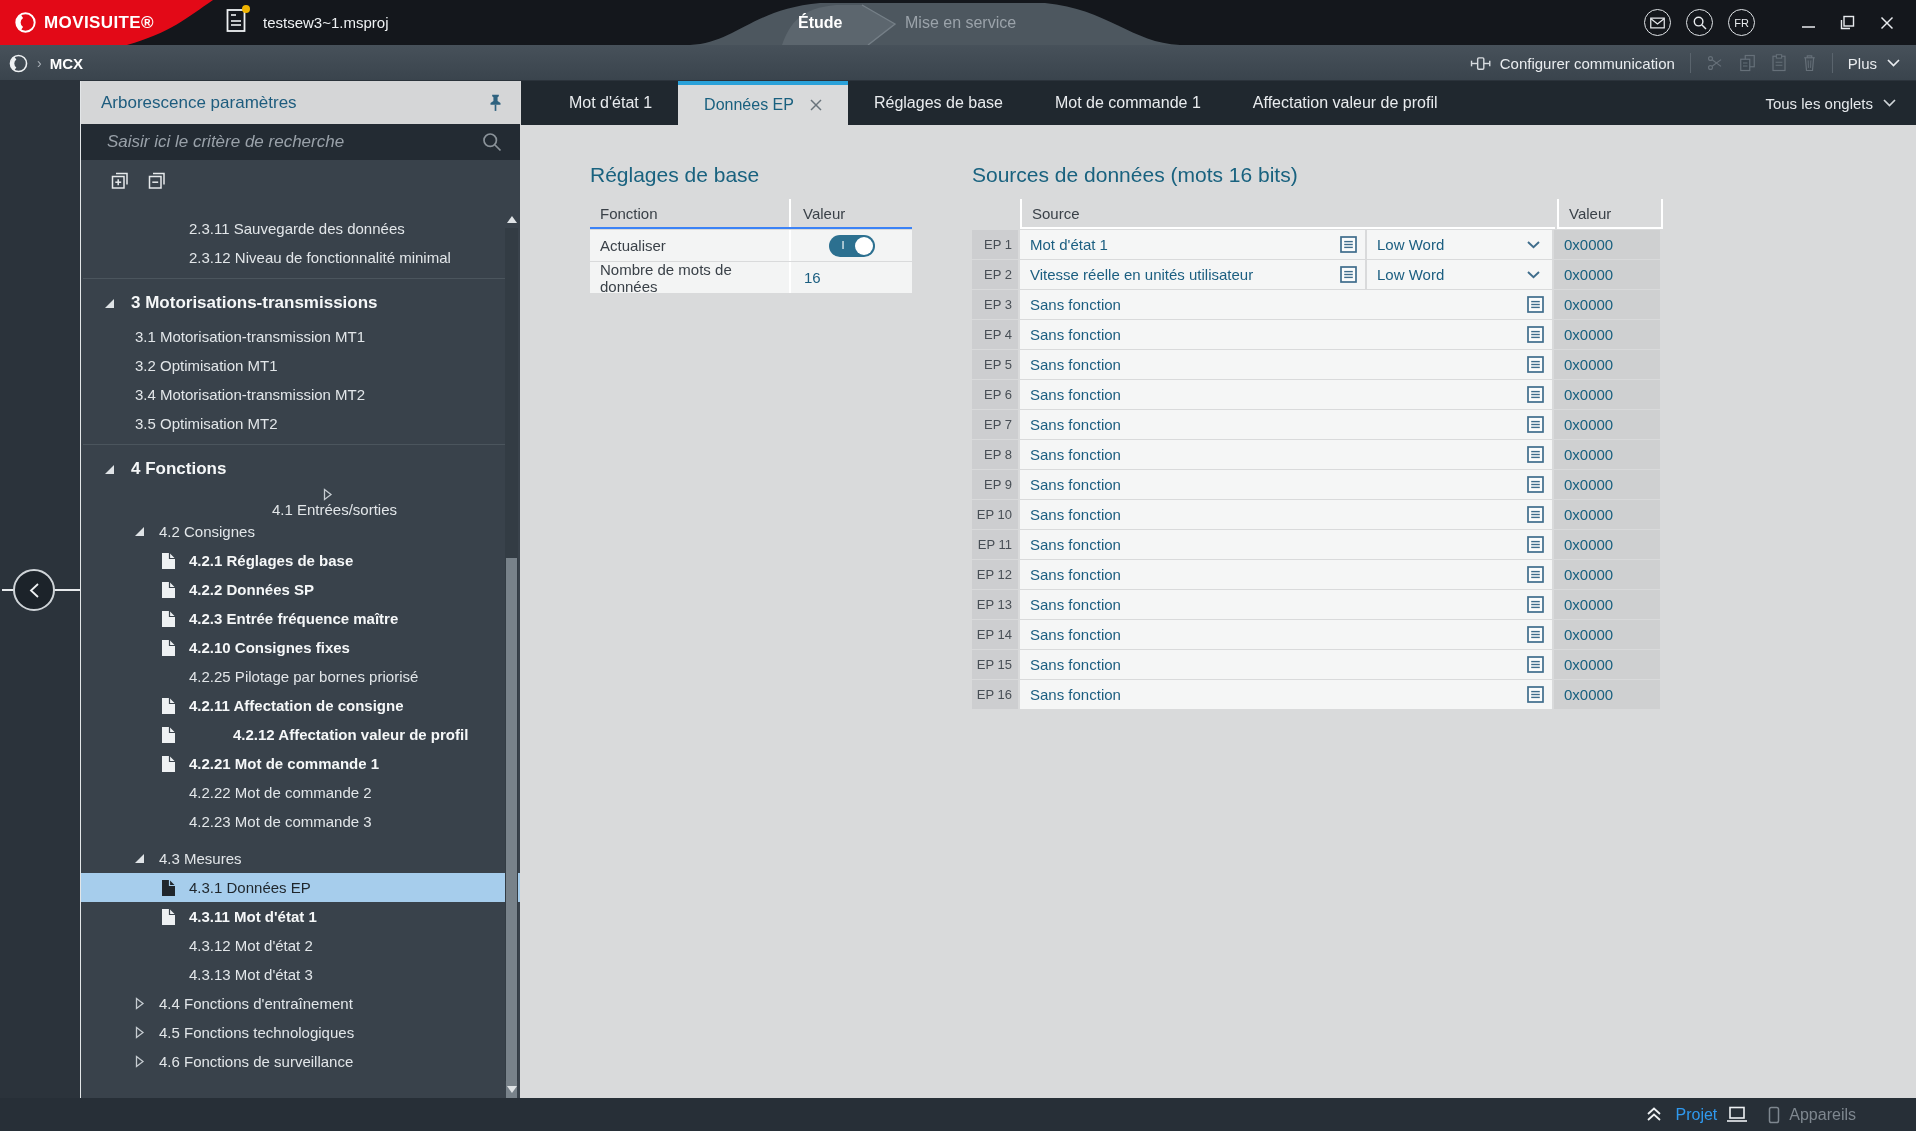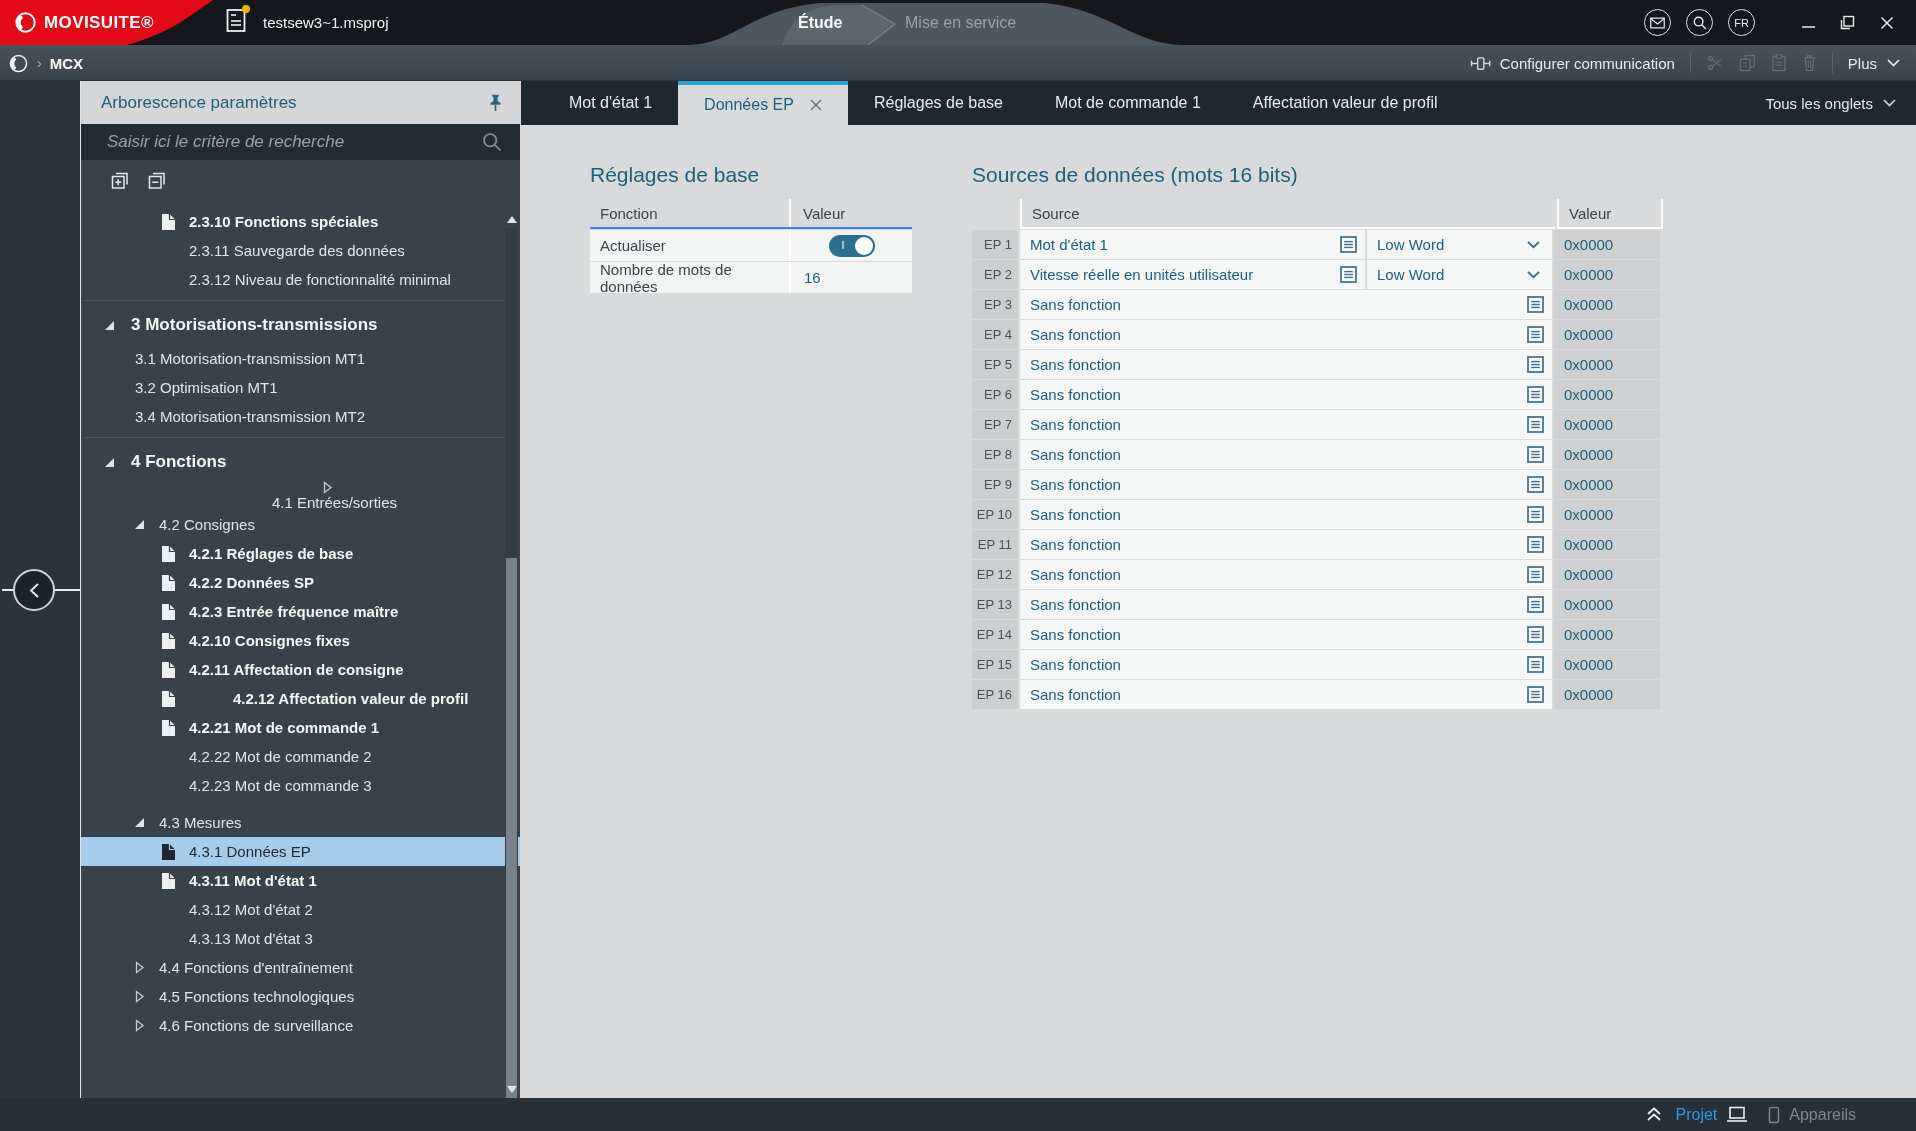--- a/index.html
+++ b/index.html
@@ -301,29 +301,20 @@
       </span>
       <span style="display:flex">
         <svg width="22" height="22" viewBox="0 0 22 22">
           <path d="M7,4.5 H18 V15.5" fill="none" stroke="#e6e9eb" stroke-width="1.5"></path>
           <rect x="3.5" y="7.5" width="11.5" height="11.5" fill="none" stroke="#e6e9eb" stroke-width="1.5"></rect>
           <line x1="6.3" y1="13.2" x2="12.2" y2="13.2" stroke="#e6e9eb" stroke-width="1.5"></line>
         </svg>
       </span>
     </div>
     <div class="sb-tree" id="tree">
-        <div class="t-row bold" style="padding-left: 80px; margin-top: -7px;">
-          <span class="pg-ico" style="display: flex; margin-right: 13px;">
-            <svg width="15" height="18" viewBox="0 0 15 18">
-  <path d="M1,1 H8.5 L14,6.5 V17 H1 Z" fill="#eef1f3"></path>
-  <path d="M8.5,1 V6.5 H14" fill="none" stroke="#39424b" stroke-width="1.2"></path>
-            </svg>
-          </span>
-          <span class="t-label">2.3.10 Fonctions spéciales</span>
-        </div>
         <div class="t-row" style="padding-left: 80px;">
           <span class="sp" style="width: 28px;"></span>
           <span class="t-label">2.3.11 Sauvegarde des données</span>
         </div>
         <div class="t-row" style="padding-left: 80px;">
           <span class="sp" style="width: 28px;"></span>
           <span class="t-label">2.3.12 Niveau de fonctionnalité minimal</span>
         </div>
         <div class="t-sep">
           <div></div>
@@ -333,20 +324,23 @@
           <span class="t-label">3 Motorisations-transmissions</span>
         </div>
         <div class="t-row" style="padding-left: 54px;">
           <span class="t-label">3.1 Motorisation-transmission MT1</span>
         </div>
         <div class="t-row" style="padding-left: 54px;">
           <span class="t-label">3.2 Optimisation MT1</span>
         </div>
         <div class="t-row" style="padding-left: 54px;">
           <span class="t-label">3.4 Motorisation-transmission MT2</span>
+        </div>
+        <div class="t-row" style="padding-left: 54px;">
+          <span class="t-label">3.5 Optimisation MT2</span>
         </div>
         <div class="t-sep">
           <div></div>
         </div>
         <div class="t-row group" style="padding-left: 24px;">
           <span class="exp-open" style="margin-right: 17px;"></span>
           <span class="t-label">4 Fonctions</span>
         </div>
         <div class="t-row" style="padding-left: 68px; flex-direction: column;">
           <span style="display: flex; margin-right: 14px;">
@@ -388,20 +382,24 @@
           <span class="t-label">4.2.3 Entrée fréquence maître</span>
         </div>
         <div class="t-row bold" style="padding-left: 80px;">
           <span class="pg-ico" style="display: flex; margin-right: 13px;">
             <svg width="15" height="18" viewBox="0 0 15 18">
   <path d="M1,1 H8.5 L14,6.5 V17 H1 Z" fill="#eef1f3"></path>
   <path d="M8.5,1 V6.5 H14" fill="none" stroke="#39424b" stroke-width="1.2"></path>
             </svg>
           </span>
           <span class="t-label">4.2.10 Consignes fixes</span>
+        </div>
+        <div class="t-row" style="padding-left: 80px;">
+          <span class="sp" style="width: 28px;"></span>
+          <span class="t-label">4.2.25 Pilotage par bornes priorisé</span>
         </div>
         <div class="t-row bold" style="padding-left: 80px;">
           <span class="pg-ico" style="display: flex; margin-right: 13px;">
             <svg width="15" height="18" viewBox="0 0 15 18">
   <path d="M1,1 H8.5 L14,6.5 V17 H1 Z" fill="#eef1f3"></path>
   <path d="M8.5,1 V6.5 H14" fill="none" stroke="#39424b" stroke-width="1.2"></path>
             </svg>
           </span>
           <span class="t-label">4.2.11 Affectation de consigne</span>
         </div>

